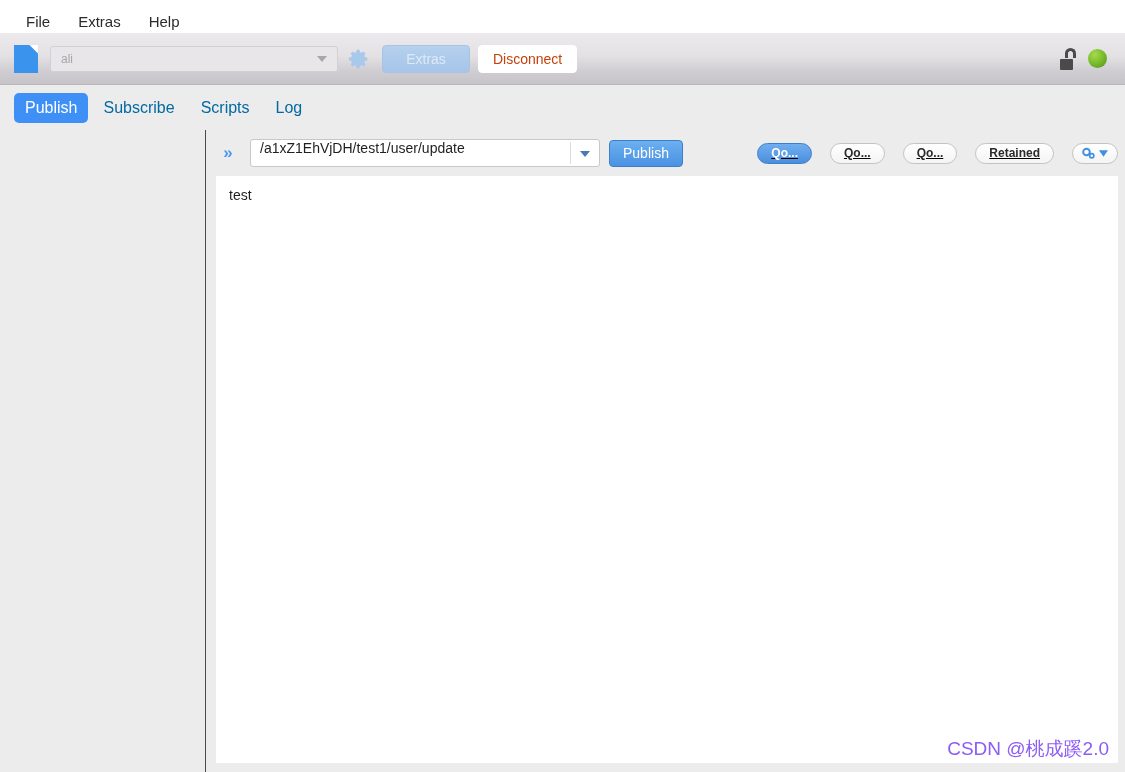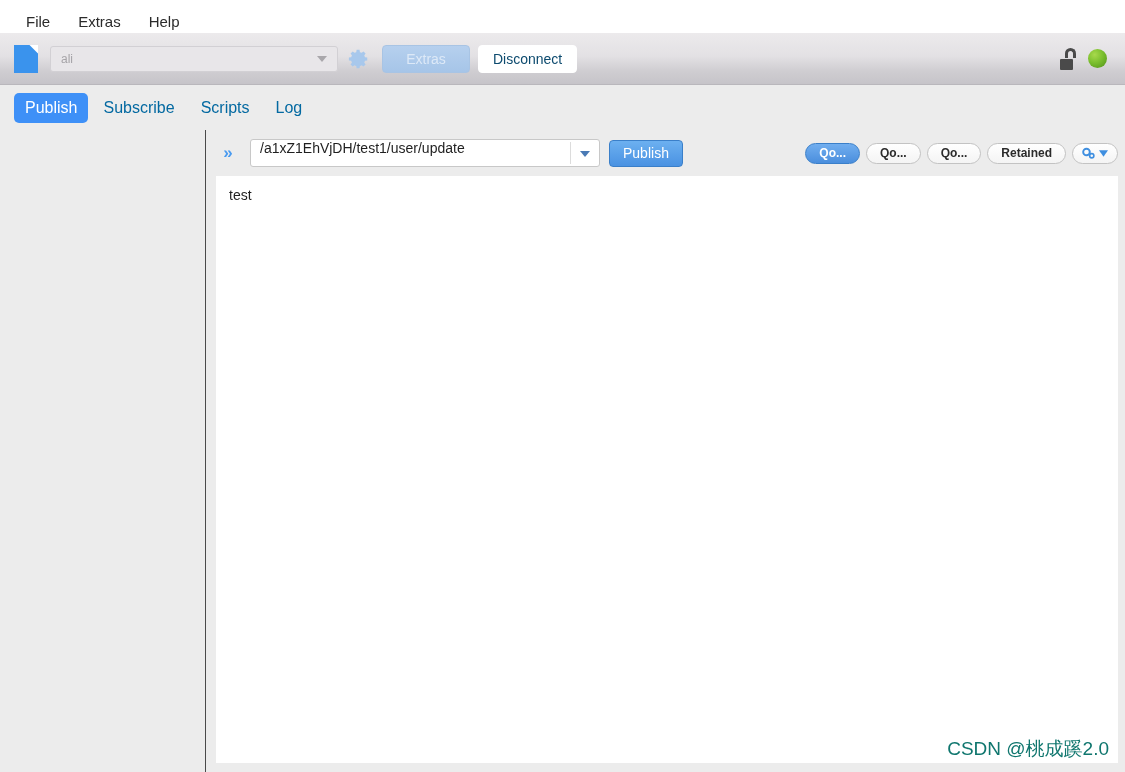--- a/index.html
+++ b/index.html
@@ -109,21 +109,21 @@
     padding: 0 14px;
     box-sizing: border-box;
     flex: 0 0 auto;
   }
   .btn-disconnect {
     margin-left: 8px;
     height: 28px;
     border-radius: 4px;
     border: 1px solid #ffffff;
     background: #ffffff;
-    color: #0c4a6e;
+    color: #c2410c;
     font-size: 14px;
     display: flex; align-items: center; justify-content: center;
     padding: 0 14px;
     box-sizing: border-box;
     flex: 0 0 auto;
   }
   .toolbar-right {
     margin-left: auto;
     display: flex;
     align-items: center;
@@ -258,21 +258,22 @@
     font-size: 14px;
     display: flex; align-items: center; justify-content: center;
     padding: 0 13px;
     box-sizing: border-box;
     flex: 0 0 auto;
   }
   .opts {
     margin-left: auto;
     display: flex;
     align-items: center;
-    gap: 6px;
+    gap: 18px;
+    text-decoration: underline;
   }
   .pill {
     height: 21px;
     border-radius: 11px;
     border: 1px solid #c3c3c3;
     background: linear-gradient(to bottom, #ffffff, #f4f4f4);
     color: #2b2b2b;
     font-size: 12px;
     font-weight: bold;
     display: flex; align-items: center; justify-content: center;
@@ -302,21 +303,21 @@
     color: #1f1f1f;
     overflow: hidden;
   }
 
   
   .watermark {
     position: absolute;
     right: 16px;
     bottom: 10px;
     font-size: 19px;
-    color: #0f766e;
+    color: #8b5cf6;
     white-space: nowrap;
     pointer-events: none;
   }
 </style>
 </head>
 <body>
 
 <div class="menubar">
   <div class="menu-item">File</div>
   <div class="menu-item">Extras</div>

